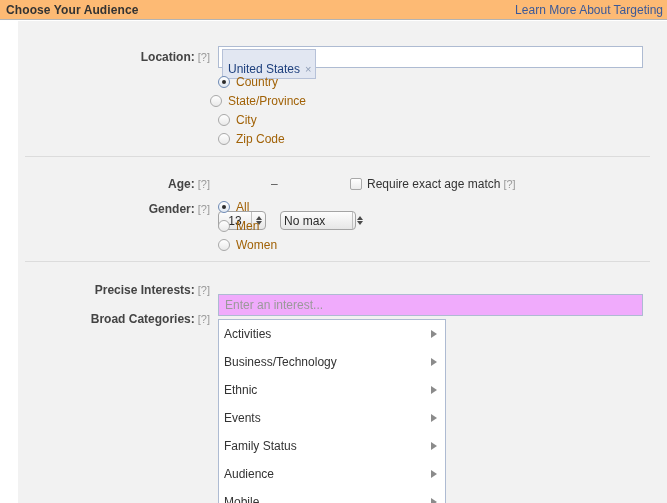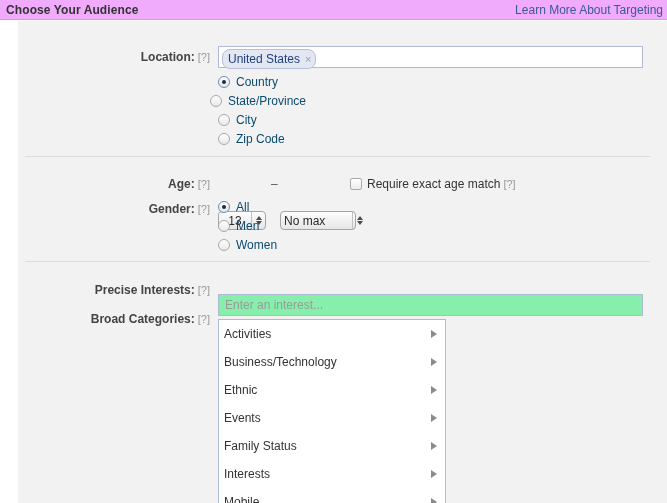--- a/index.html
+++ b/index.html
@@ -23,21 +23,21 @@
     overflow: hidden;
   }
 
   
   .header {
     position: absolute;
     left: 0;
     top: 0;
     width: 667px;
     height: 20px;
-    background: #f0abfc;
+    background: #fdba74;
     border-bottom: 1px solid #b3b3b3;
     box-sizing: border-box;
   }
   .header-title {
     position: absolute;
     left: 6px;
     top: 3px;
     font-size: 12px;
     font-weight: bold;
     color: #333333;
@@ -98,24 +98,24 @@
     height: 22px;
     background: #ffffff;
     border: 1px solid #aebbd2;
     box-sizing: border-box;
     cursor: text;
   }
   .token {
     display: inline-flex;
     align-items: center;
     margin: 2px 0 0 3px;
-    padding: 3px 4px 2px 5px;
+    padding: 13px 4px 2px 5px;
     background: #e2e7f2;
     border: 1px solid #b6c1d8;
-    border-radius: 8px;
+    border-radius: 0;
     font-size: 12px;
     color: #1d3f7d;
     line-height: 13px;
     cursor: default;
     justify-content: center;
   }
   .token-x {
     margin-left: 5px;
     color: #8d9cb5;
     font-size: 11px;
@@ -149,21 +149,21 @@
     left: 3px;
     top: 3px;
     width: 4px;
     height: 4px;
     border-radius: 50%;
     background: #2b2b2b;
   }
   .radio-label {
     margin-left: 6px;
     font-size: 12px;
-    color: #0c4a6e;
+    color: #a16207;
     white-space: nowrap;
   }
 
   
   .select {
     position: absolute;
     height: 19px;
     border: 1px solid #a4a4a4;
     border-radius: 4px;
     background: linear-gradient(#fdfdfd, #e6e6e6);
@@ -228,21 +228,21 @@
     white-space: nowrap;
   }
 
   
   .text-input {
     position: absolute;
     left: 200px;
     top: 273px;
     width: 425px;
     height: 22px;
-    background: #86efac;
+    background: #f0abfc;
     border: 1px solid #aebbd2;
     box-sizing: border-box;
     font-family: "Liberation Sans", sans-serif;
     font-size: 12px;
     color: #333333;
     padding: 0 6px;
     outline: none;
   }
   .text-input::placeholder { color: #9a9a9a; }
 
@@ -391,21 +391,21 @@
       </div>
       <div class="cat-item">
         <span class="cat-name">Events</span>
         <span class="cat-arrow"></span>
       </div>
       <div class="cat-item">
         <span class="cat-name">Family Status</span>
         <span class="cat-arrow"></span>
       </div>
       <div class="cat-item">
-        <span class="cat-name">Interests</span>
+        <span class="cat-name">Audience</span>
         <span class="cat-arrow"></span>
       </div>
       <div class="cat-item">
         <span class="cat-name">Mobile</span>
         <span class="cat-arrow"></span>
       </div>
 
     </div>
 
   </div>

